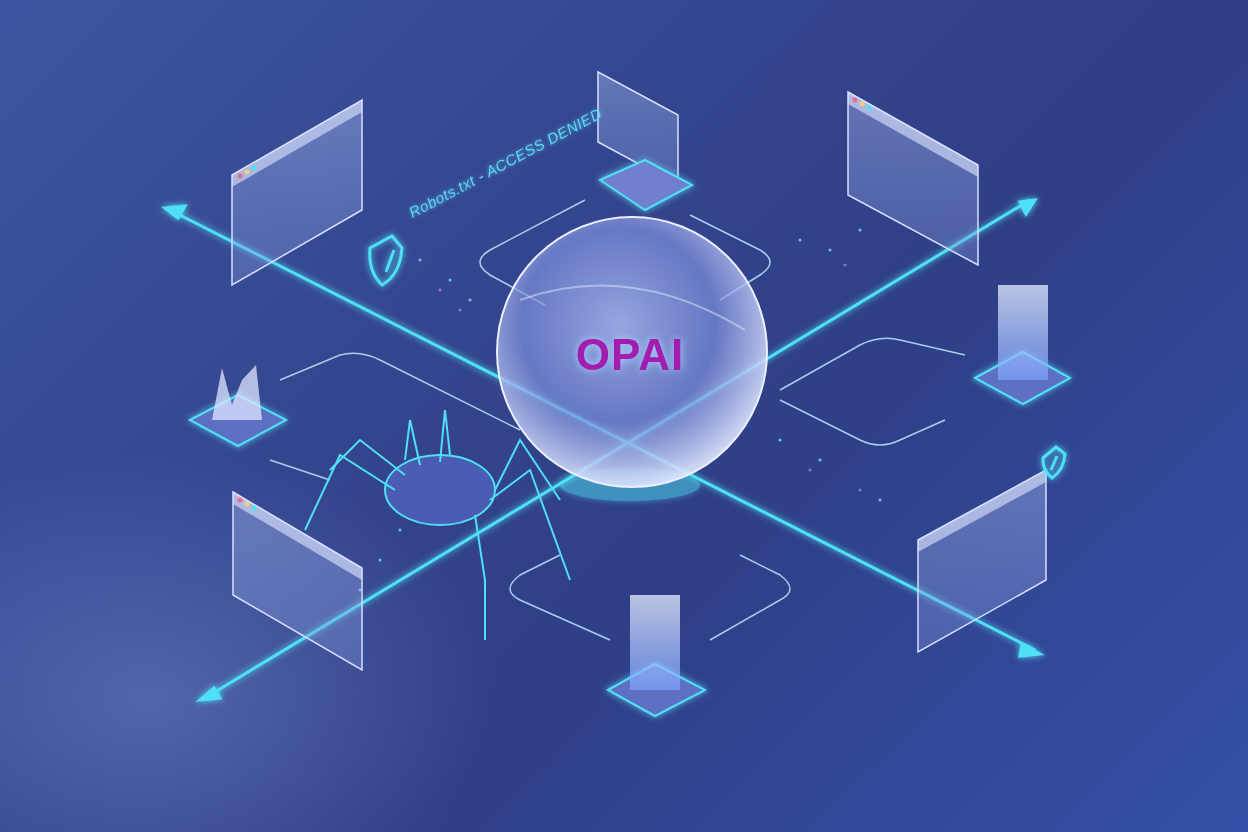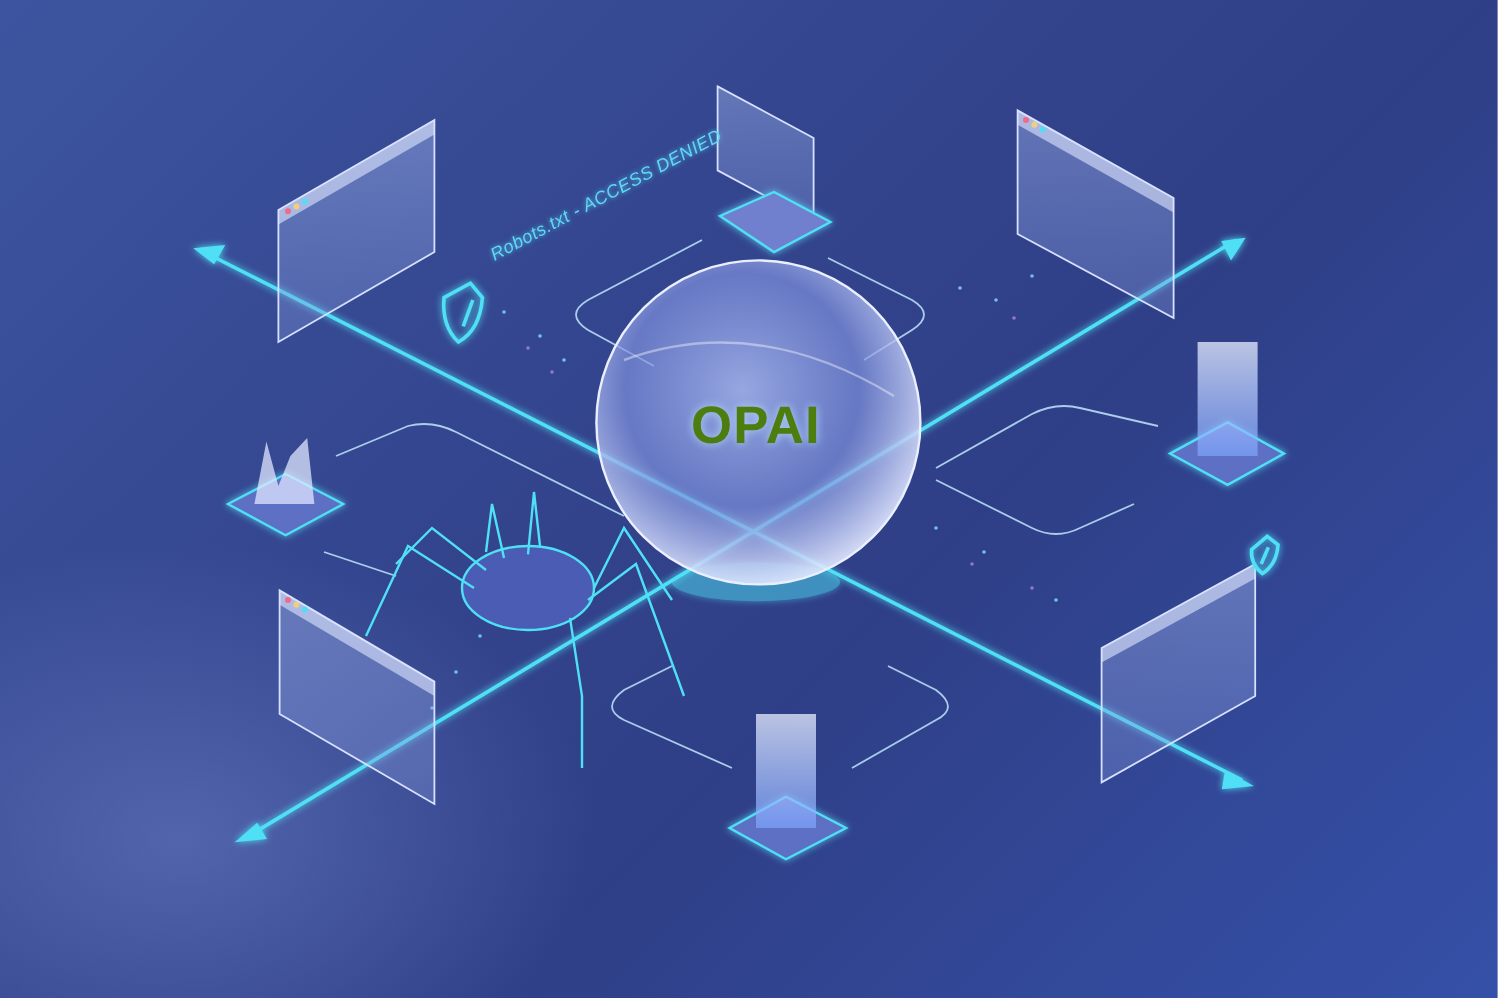--- a/index.html
+++ b/index.html
@@ -3,21 +3,21 @@
 <meta charset="utf-8">
 <style>
   html,body{margin:0;padding:0;}
   body{width:1248px;height:832px;overflow:hidden;position:relative;
     background:linear-gradient(135deg,#3d55a0 0%,#34468f 35%,#2f3f87 60%,#3550a8 100%);
     font-family:"Liberation Sans",sans-serif;}
   .bgglow{position:absolute;left:-200px;top:450px;width:700px;height:500px;border-radius:50%;
     background:radial-gradient(ellipse at center,rgba(120,140,210,0.45),rgba(120,140,210,0) 70%);}
   svg.scene{position:absolute;left:0;top:0;}
   .sphere-label{position:absolute;left:540px;top:330px;width:180px;text-align:center;
-    color:#4d7c0f;font-weight:bold;font-size:44px;letter-spacing:1px;
+    color:#a21caf;font-weight:bold;font-size:44px;letter-spacing:1px;
     text-shadow:0 0 8px rgba(180,220,255,0.9);}
   .denied{position:absolute;left:410px;top:205px;color:#5fd8f2;font-size:15px;font-style:italic;
     transform:rotate(-28deg);transform-origin:left center;white-space:nowrap;letter-spacing:0.5px;
     text-shadow:0 0 4px rgba(90,220,255,0.8);}
 </style>
 </head>
 <body>
 
 <div class="bgglow"></div>
 

